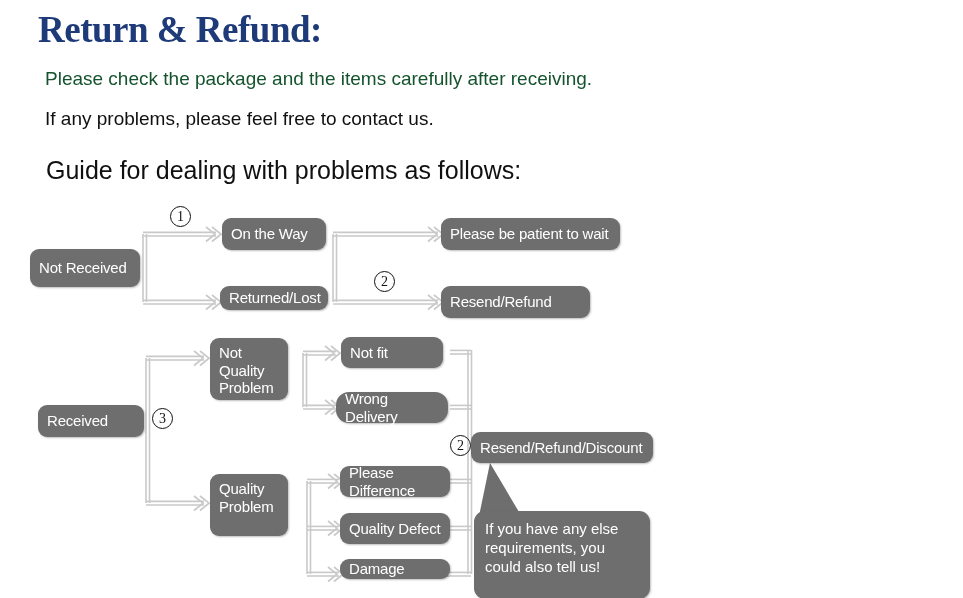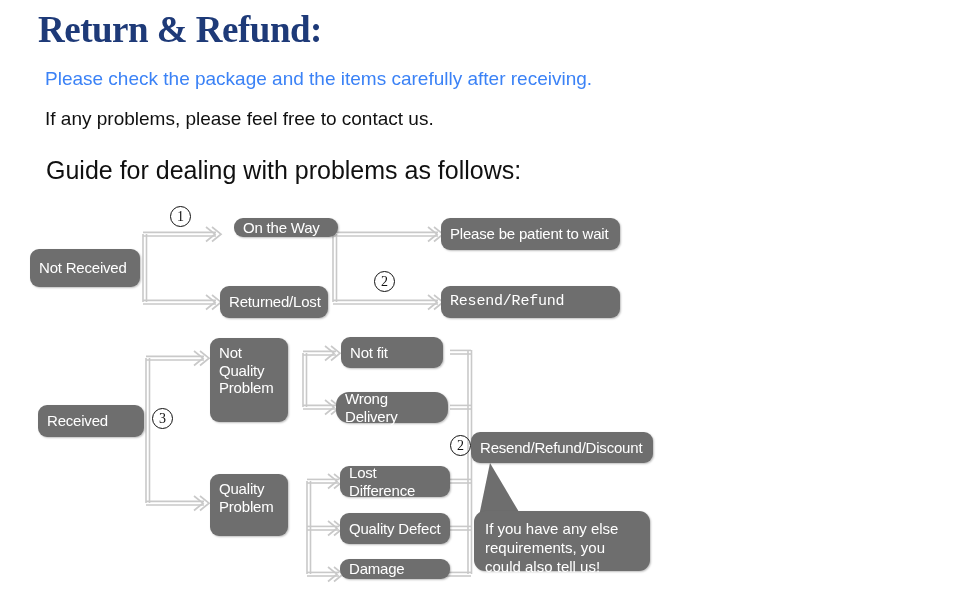--- a/index.html
+++ b/index.html
@@ -15,21 +15,21 @@
     position:absolute;left:38px;top:8px;
     font-family:"Liberation Serif", serif;
     font-weight:bold;
     font-size:37px;
     letter-spacing:-0.5px;
     color:#1e3a78;
     white-space:nowrap;
   }
   .lead1{
     position:absolute;left:45px;top:68px;
-    font-size:19px;white-space:nowrap;color:#3b82f6;
+    font-size:19px;white-space:nowrap;color:#14532d;
   }
   .lead2{
     position:absolute;left:45px;top:108px;
     font-size:19px;white-space:nowrap;color:#101010;
   }
   .guide{
     position:absolute;left:30px;top:156px;
     font-size:25px;white-space:nowrap;color:#101010;margin-left:16px;
   }
 
@@ -183,52 +183,52 @@
       <path class="arrowhead" d="M480 440 L489 447.2 L480 454.5"></path>
     </g>
 
     <g>
       <path d="M490 463 L519 512 L478 521 Z" fill="#6e6e6e"></path>
     </g>
   </svg>
 
   <div class="node" style="left:30px;  top:249px; width:110px; height:38px;">Not Received</div>
 
-  <div class="node" style="left:222px; top:218px; width:104px; height:19px;margin-left:12px;">On the Way</div>
-
-  <div class="node" style="left:220px; top:286px; width:108px; height:32px;">Returned/Lost</div>
+  <div class="node" style="left:222px; top:218px; width:104px; height:32px;">On the Way</div>
+
+  <div class="node" style="left:220px; top:286px; width:108px; height:24px;">Returned/Lost</div>
 
   <div class="node" style="left:441px; top:218px; width:179px; height:32px;">Please be patient to wait</div>
 
-  <div class="node" style="left:441px; top:286px; width:179px; height:32px;font-family:Liberation Mono, monospace;">Resend/Refund</div>
+  <div class="node" style="left:441px; top:286px; width:149px; height:32px;">Resend/Refund</div>
 
   <div class="node" style="left:38px;  top:405px; width:106px; height:32px;text-align:center;">Received</div>
 
-  <div class="node multi" style="left:210px; top:338px; width:78px; height:84px;">Not
+  <div class="node multi" style="left:210px; top:338px; width:78px; height:62px;">Not
 Quality
 Problem</div>
 
   <div class="node multi" style="left:210px; top:474px; width:78px; height:62px;">Quality
 Problem</div>
 
   <div class="node" style="left:341px; top:337px; width:102px; height:31px;">Not fit</div>
 
   <div class="node" style="left:336px; top:392px; width:112px; height:31px;border-radius:13px;">Wrong Delivery</div>
 
-  <div class="node" style="left:340px; top:466px; width:110px; height:31px;">Lost Difference</div>
+  <div class="node" style="left:340px; top:466px; width:110px; height:31px;">Please Difference</div>
 
   <div class="node" style="left:340px; top:513px; width:110px; height:31px;">Quality Defect</div>
 
   <div class="node" style="left:340px; top:559px; width:110px; height:20px;">Damage</div>
 
   <div class="node" style="left:471px; top:432px; width:182px; height:31px;">Resend/Refund/Discount</div>
 
   <div class="circnum" style="left:170px; top:206px;">1</div>
 
   <div class="circnum" style="left:374px; top:271px;">2</div>
 
   <div class="circnum" style="left:152px; top:408px;">3</div>
 
   <div class="circnum" style="left:450px; top:435px;">2</div>
 
-  <div class="callout" style="left:474px; top:511px; width:176px; height:60px;">If you have any else requirements, you could also tell us!</div>
+  <div class="callout" style="left:474px; top:511px; width:176px; height:88px;">If you have any else requirements, you could also tell us!</div>
 
 </div>
 
 </body></html>

